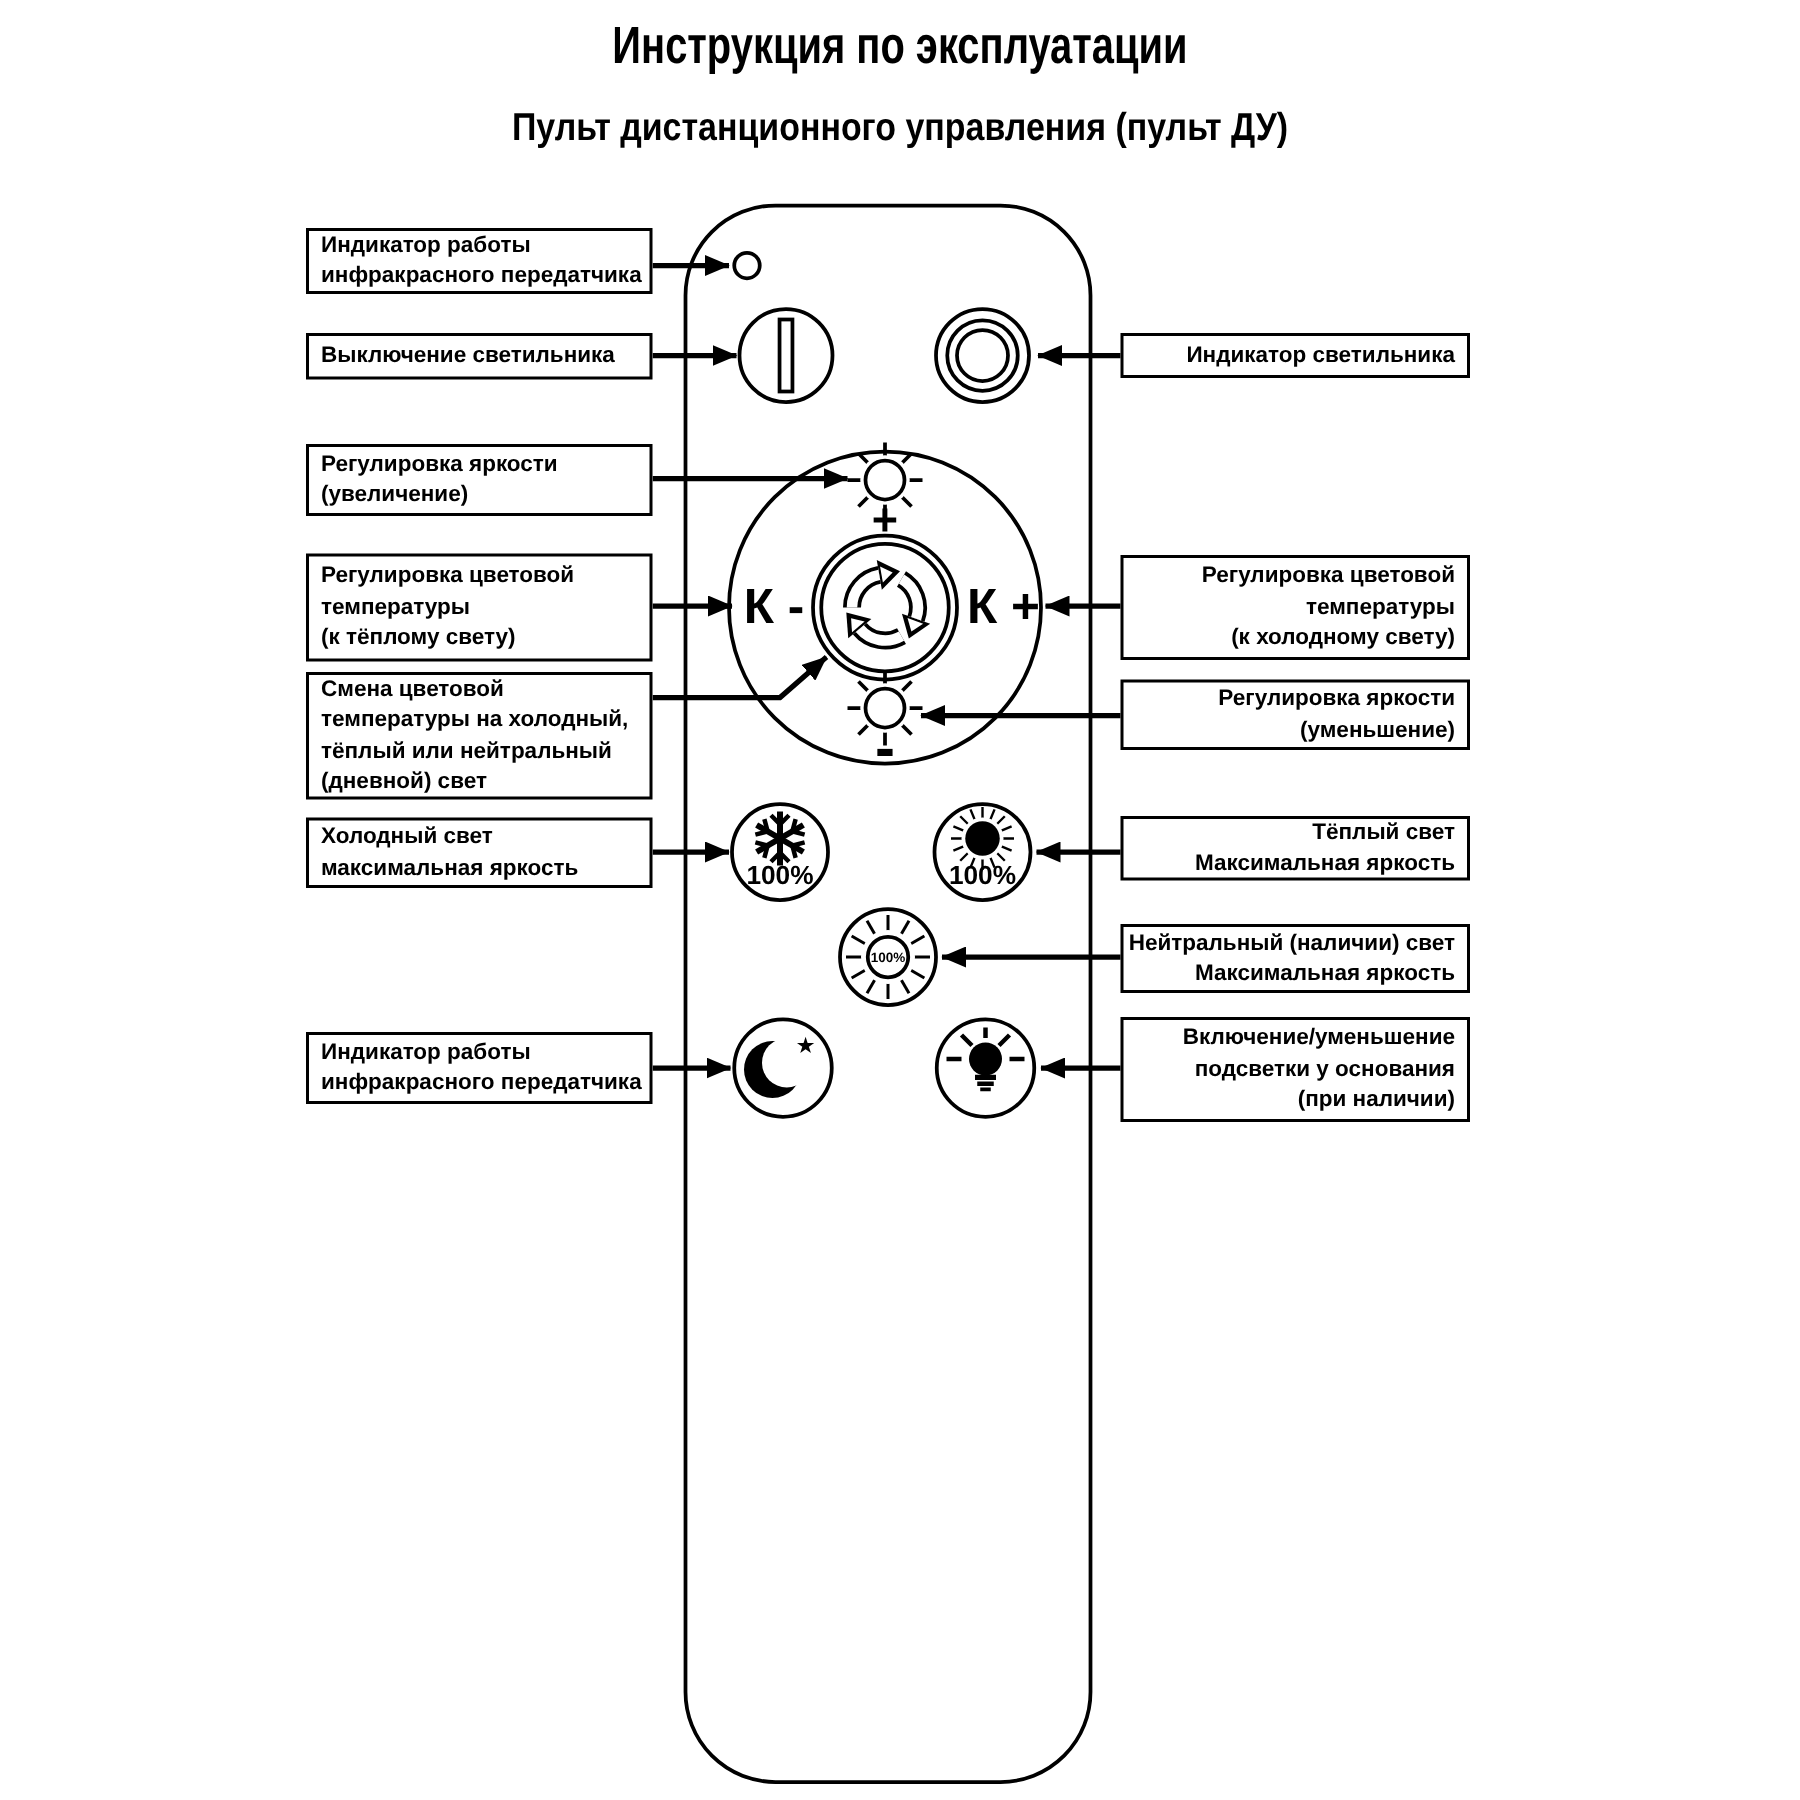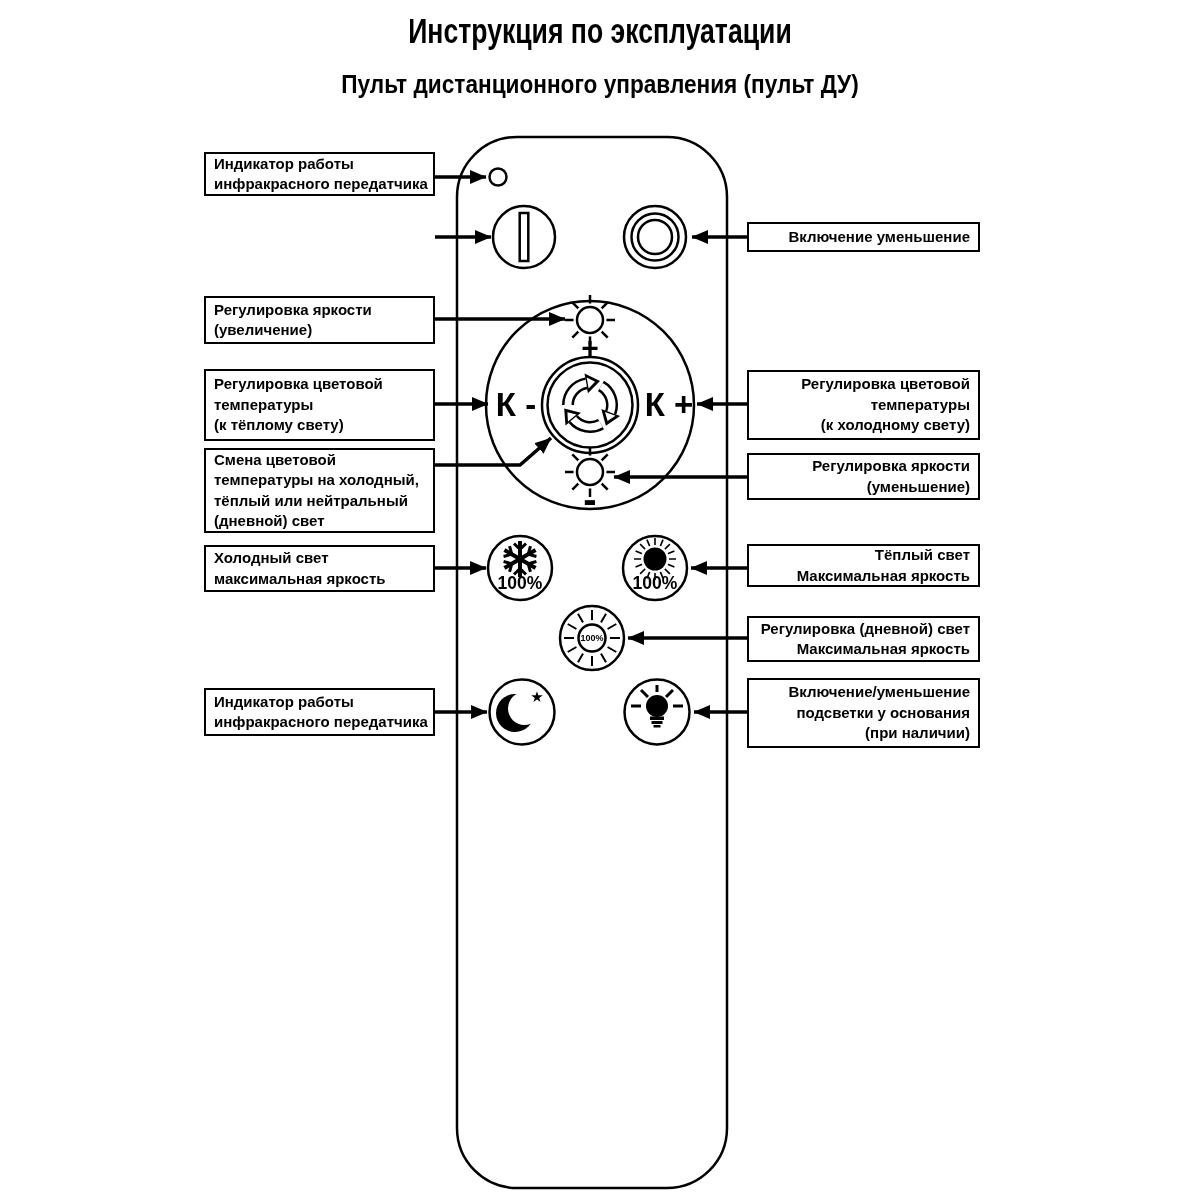--- a/index.html
+++ b/index.html
@@ -187,20 +187,23 @@
       <path class="arrow" d="M748,568 L691,568"></path>
       <path class="arrow" d="M748,638 L628,638"></path>
       <path class="arrow" d="M748,712 L694,712"></path>
     </g>
   </svg>
 
   <div class="box lbox" style="left:204px;top:152px;width:231px;height:44px">
       <span class="bt">Индикатор работы
 инфракрасного передатчика</span>
     </div>
+  <div class="box lbox" style="left:204px;top:222px;width:231px;height:31px">
+      <span class="bt">Выключение светильника</span>
+    </div>
   <div class="box lbox" style="left:204px;top:296px;width:231px;height:48px">
       <span class="bt">Регулировка яркости
 (увеличение)</span>
     </div>
   <div class="box lbox" style="left:204px;top:369px;width:231px;height:72px">
       <span class="bt">Регулировка цветовой
 температуры
 (к тёплому свету)</span>
     </div>
   <div class="box lbox" style="left:204px;top:545px;width:231px;height:47px">
@@ -212,37 +215,37 @@
 температуры на холодный,
 тёплый или нейтральный
 (дневной) свет</span>
     </div>
   <div class="box lbox" style="left:204px;top:688px;width:231px;height:48px">
       <span class="bt">Индикатор работы
 инфракрасного передатчика</span>
     </div>
 
   <div class="box rbox" style="left:747px;top:222px;width:233px;height:30px">
-      <span class="bt">Включение уменьшение</span>
+      <span class="bt">Индикатор светильника</span>
     </div>
   <div class="box rbox" style="left:747px;top:370px;width:233px;height:70px">
       <span class="bt">Регулировка цветовой
 температуры
 (к холодному свету)</span>
     </div>
   <div class="box rbox" style="left:747px;top:453px;width:233px;height:47px">
       <span class="bt">Регулировка яркости
 (уменьшение)</span>
     </div>
   <div class="box rbox" style="left:747px;top:544px;width:233px;height:43px">
       <span class="bt">Тёплый свет
 Максимальная яркость</span>
     </div>
   <div class="box rbox" style="left:747px;top:616px;width:233px;height:46px">
-      <span class="bt">Регулировка (дневной) свет
+      <span class="bt">Нейтральный (наличии) свет
 Максимальная яркость</span>
     </div>
   <div class="box rbox" style="left:747px;top:678px;width:233px;height:70px">
       <span class="bt">Включение/уменьшение
 подсветки у основания
 (при наличии)</span>
     </div>
 
 </div>
 

